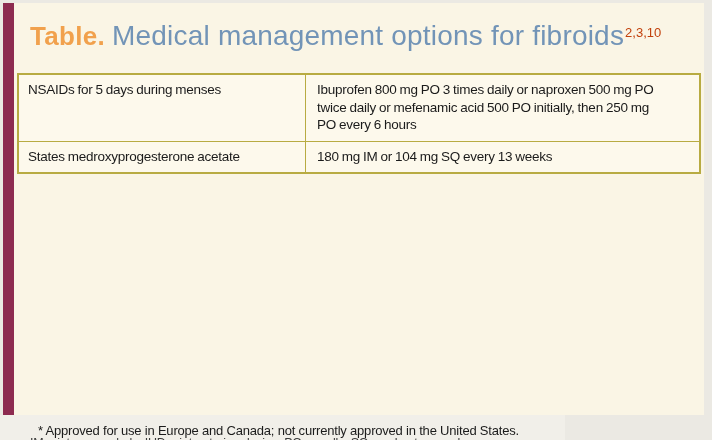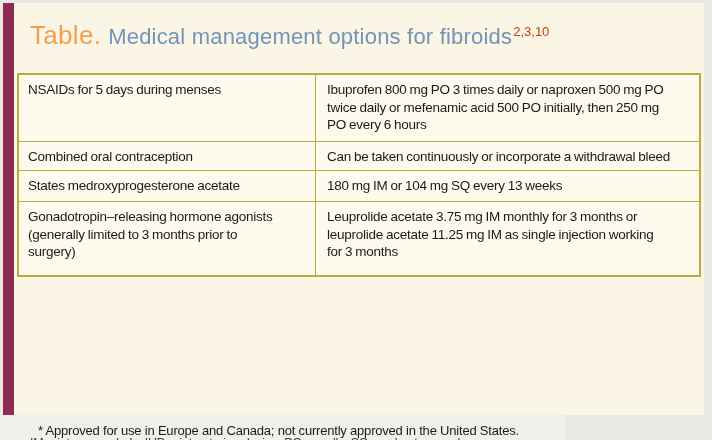--- a/index.html
+++ b/index.html
@@ -36,26 +36,26 @@
 
   
   .title-row {
     position: absolute;
     left: 27px;
     top: 17px;
     white-space: nowrap;
   }
   .title-label {
     font-size: 26px;
-    font-weight: normal;
+    font-weight: bold;
     color: #f1a14d;
     letter-spacing: 0.3px;
   }
   .title-text {
-    font-size: 22px;
+    font-size: 28px;
     color: #7294b7;
     margin-left: 7px;
     letter-spacing: 0.2px;
   }
   .title-citations {
     font-size: 13px;
     color: #c2410c;
     vertical-align: 8px;
     margin-left: 1px;
   }
@@ -76,21 +76,21 @@
   table.mgmt {
     border-width: 2px;
   }
   td {
     vertical-align: top;
     font-size: 13.5px;
     line-height: 1.3;
     letter-spacing: -0.25px;
     word-spacing: -0.5px;
     color: #1b1b1b;
-    padding: 6px 16px 4px 9px;
+    padding: 6px 6px 4px 9px;
     white-space: pre-line;
     overflow: hidden;
   }
   td.col-option  { width: 271px; }
   td.col-details { padding-left: 11px; }
 
   tr.r1 td { height: 56px; }
   tr.r2 td { height: 47px; }
   tr.r3 td { height: 25px; }
   tr.r4 td { height: 18px; }
@@ -140,35 +140,23 @@
   </div>
 
   <table class="mgmt">
     <tbody>
       <tr class="r1">
         <td class="col-option">NSAIDs for 5 days during menses</td>
         <td class="col-details">Ibuprofen 800 mg PO 3 times daily or naproxen 500 mg PO
 twice daily or mefenamic acid 500 PO initially, then 250 mg
 PO every 6 hours</td>
       </tr>
-      <tr class="r4">
-        <td class="col-option">Combined oral contraception</td>
-        <td class="col-details">Can be taken continuously or incorporate a withdrawal bleed</td>
-      </tr>
       <tr class="r5">
         <td class="col-option">States medroxyprogesterone acetate</td>
         <td class="col-details">180 mg IM or 104 mg SQ every 13 weeks</td>
-      </tr>
-      <tr class="r6">
-        <td class="col-option">Gonadotropin–releasing hormone agonists
-(generally limited to 3 months prior to
-surgery)</td>
-        <td class="col-details">Leuprolide acetate 3.75 mg IM monthly for 3 months or
-leuprolide acetate 11.25 mg IM as single injection working
-for 3 months</td>
       </tr>
     </tbody>
   </table>
 </div>
 
 <div class="footnote-area">
   <div class="footnote-line1">* Approved for use in Europe and Canada; not currently approved in the United States.</div>
   <div class="footnote-line2-clip">IM = intramuscularly; IUD = intrauterine device; PO = orally; SQ = subcutaneously.</div>
 </div>
 

